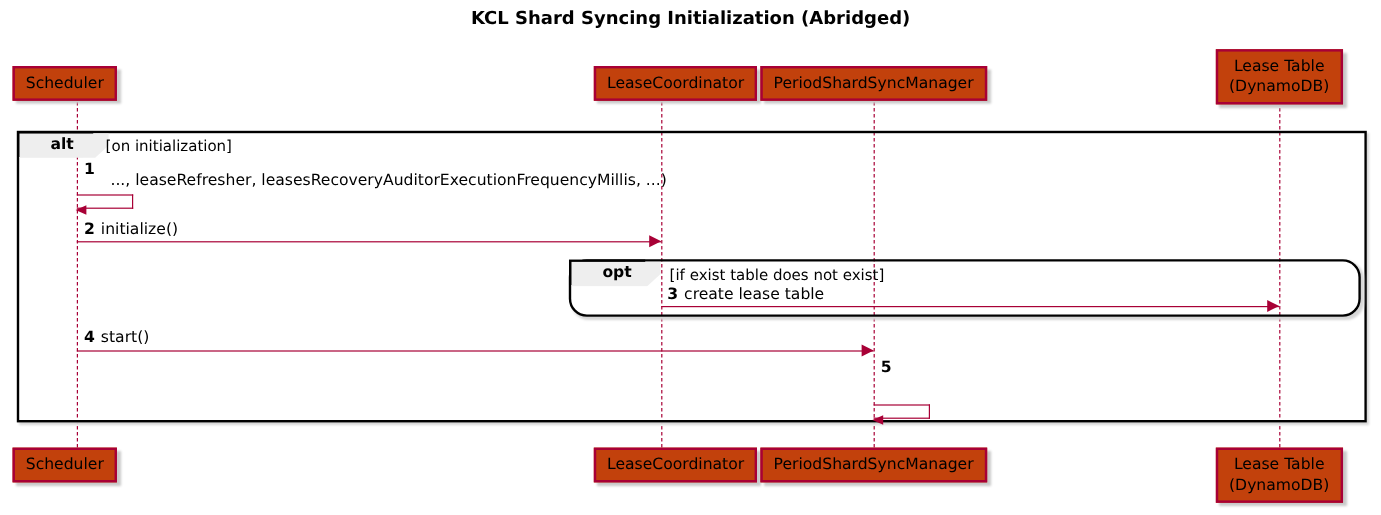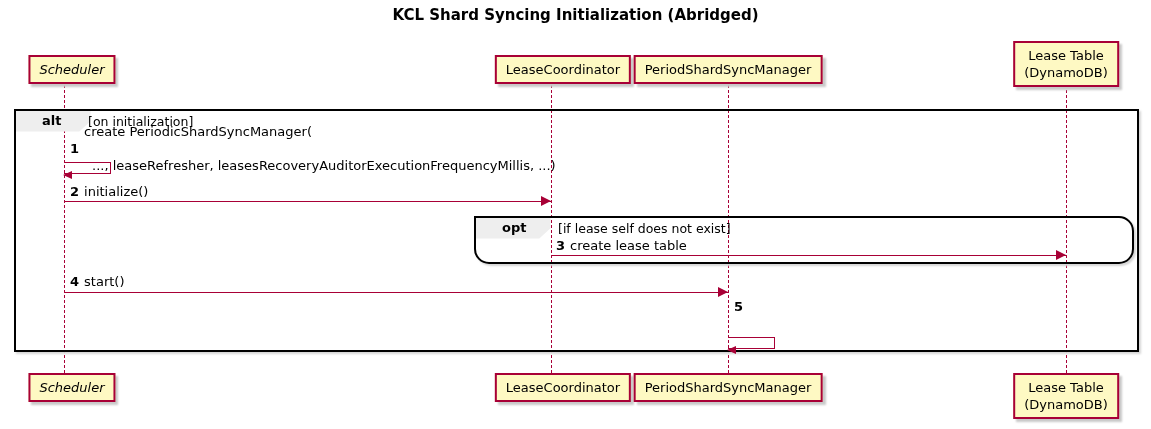--- a/index.html
+++ b/index.html
@@ -21,29 +21,29 @@
     position:absolute;top:85px;height:288px;width:0;
     border-left:1px dashed #A80036;
   }
   .ll-scheduler{left:64px;}
   .ll-coordinator{left:551px;}
   .ll-psm{left:728px;}
   .ll-table{left:1066px;}
   
   .p-box{
     position:absolute;transform:translateX(-50%);
-    background:#fef9c3;border:2px solid #A80036;
+    background:#c2410c;border:2px solid #A80036;
     padding:4px 9px;font-size:13px;text-align:center;
     white-space:nowrap;box-shadow:3px 3px 2px #c9c9c9;
     line-height:17px;
   }
   .p-top{top:55px;}
   .p-top-tall{top:41px;}
   .p-bottom{top:373px;}
-  .px-scheduler{left:72px;font-style:italic;}
+  .px-scheduler{left:54px;}
   .px-coordinator{left:551px;margin-left:12px;}
   .px-psm{left:728px;}
   .px-table{left:1066px;}
   
   .frame{
     position:absolute;border:2px solid #000;
     box-shadow:2px 2px 2px #d6d6d6;background:transparent;
   }
   .frame-alt{left:14px;top:109px;width:1121px;height:239px;}
   .frame-opt{left:474px;top:216px;width:656px;height:44px;border-radius:15px;}
@@ -137,27 +137,26 @@
       <span>alt</span>
     </div>
     <div class="frame-condition cond-alt">[on initialization]</div>
   </div>
 
   <div class="frame frame-opt">
     <div class="pentagon-outer"></div>
     <div class="pentagon-inner">
       <span>opt</span>
     </div>
-    <div class="frame-condition cond-opt">[if lease self does not exist]</div>
+    <div class="frame-condition cond-opt">[if exist table does not exist]</div>
   </div>
 
   <div class="msg-label m1-label">
     <span class="msg-num">1</span>
     <span class="msg-lines">
-      <div class="l1">create PeriodicShardSyncManager(</div>
       <div class="l2">..., leaseRefresher, leasesRecoveryAuditorExecutionFrequencyMillis, ...)</div>
     </span>
   </div>
   <div class="self-loop m1-loop">
     <div class="arrow-left"></div>
   </div>
 
   <div class="msg-label m2-label">
     <span class="msg-num">2</span>
     <span>initialize()</span>

